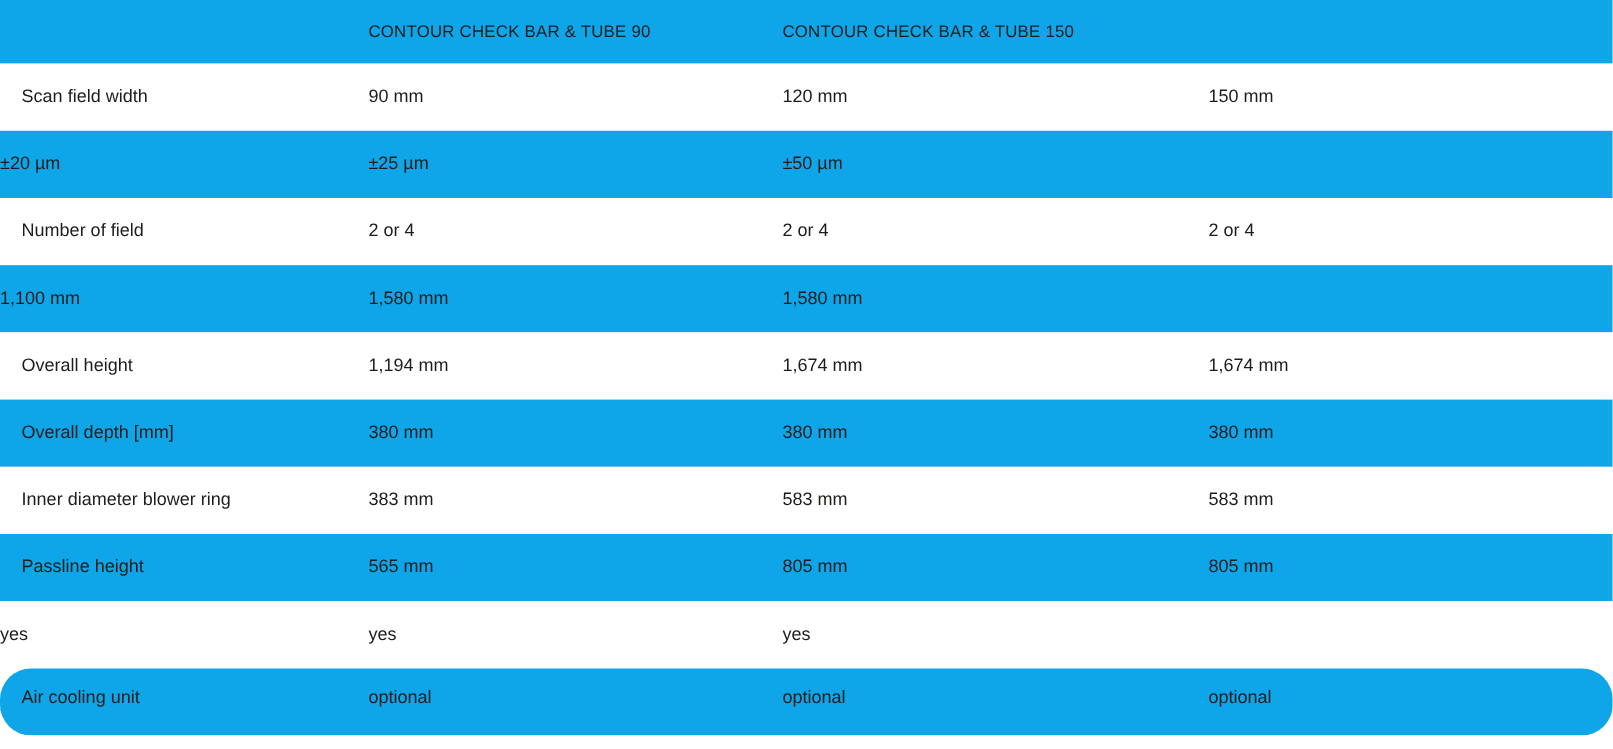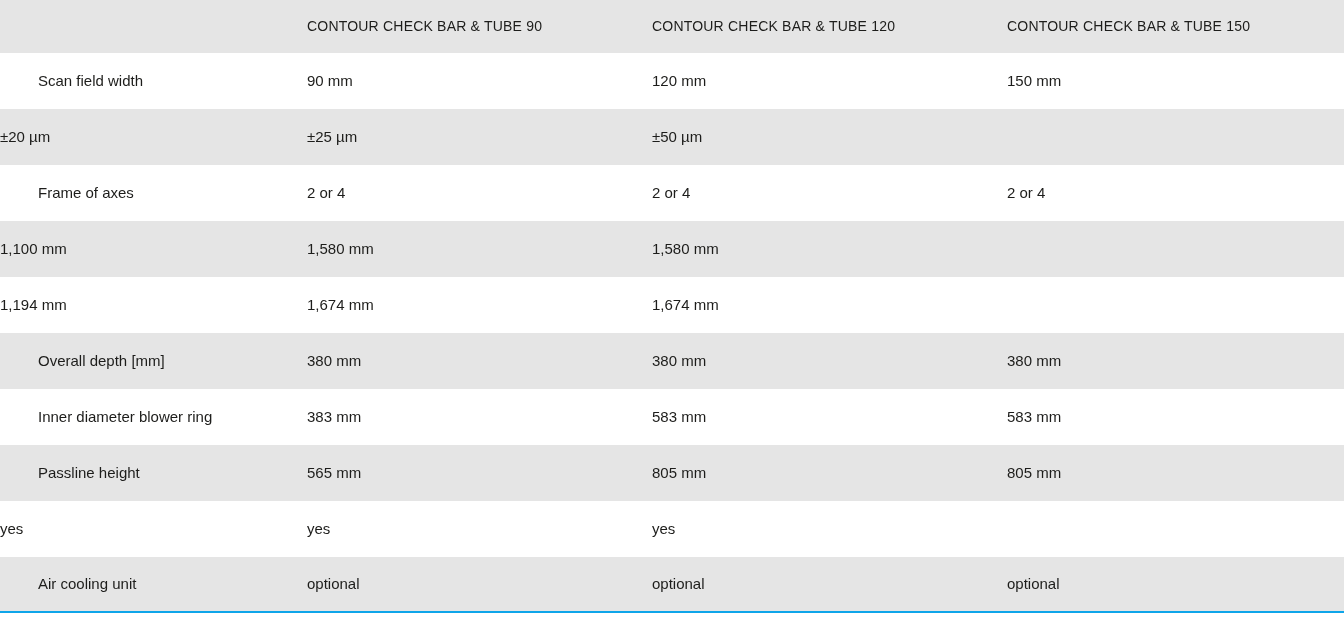--- a/index.html
+++ b/index.html
@@ -13,76 +13,76 @@
   }
   .spec-table { width: 1344px; }
   .row {
     display: grid;
     grid-template-columns: 307px 345px 355px 337px;
     align-items: center;
     height: 56px;
     background: #ffffff;
   }
   .row.header { height: 53px; }
-  .row.stripe { background: #e5e5e5; }
-  .row.last { border-bottom: 2px solid #0ea5e9; }
+  .row.stripe { background: #0ea5e9; }
+  .row.last { border-bottom: 7px solid #0ea5e9; border-radius: 26px; }
   .cell {
     color: #1d1d1b;
     font-size: 15px;
     line-height: 1.2;
     white-space: nowrap;
     overflow: hidden;
   }
-  .cell.label { padding-left: 2px; margin-left: 36px; }
+  .cell.label { padding-left: 18px; }
   .row.header .cell {
     font-size: 14px;
     letter-spacing: 0.2px;
     color: #1d1d1b;
   }
 </style>
 </head>
 <body>
 
 <div class="page">
   <div class="spec-table">
 
     <div class="row header stripe">
       <div class="cell label"></div>
       <div class="cell">CONTOUR CHECK BAR &amp; TUBE 90</div>
-      <div class="cell">CONTOUR CHECK BAR &amp; TUBE 120</div>
       <div class="cell">CONTOUR CHECK BAR &amp; TUBE 150</div>
     </div>
 
     <div class="row">
       <div class="cell label">Scan field width</div>
       <div class="cell">90 mm</div>
       <div class="cell">120 mm</div>
       <div class="cell">150 mm</div>
     </div>
 
     <div class="row stripe">
       <div class="cell">±20 µm</div>
       <div class="cell">±25 µm</div>
       <div class="cell">±50 µm</div>
     </div>
 
     <div class="row">
-      <div class="cell label">Frame of axes</div>
+      <div class="cell label">Number of field</div>
       <div class="cell">2 or 4</div>
       <div class="cell">2 or 4</div>
       <div class="cell">2 or 4</div>
     </div>
 
     <div class="row stripe">
       <div class="cell">1,100 mm</div>
       <div class="cell">1,580 mm</div>
       <div class="cell">1,580 mm</div>
     </div>
 
     <div class="row">
+      <div class="cell label">Overall height</div>
       <div class="cell">1,194 mm</div>
       <div class="cell">1,674 mm</div>
       <div class="cell">1,674 mm</div>
     </div>
 
     <div class="row stripe">
       <div class="cell label">Overall depth [mm]</div>
       <div class="cell">380 mm</div>
       <div class="cell">380 mm</div>
       <div class="cell">380 mm</div>

